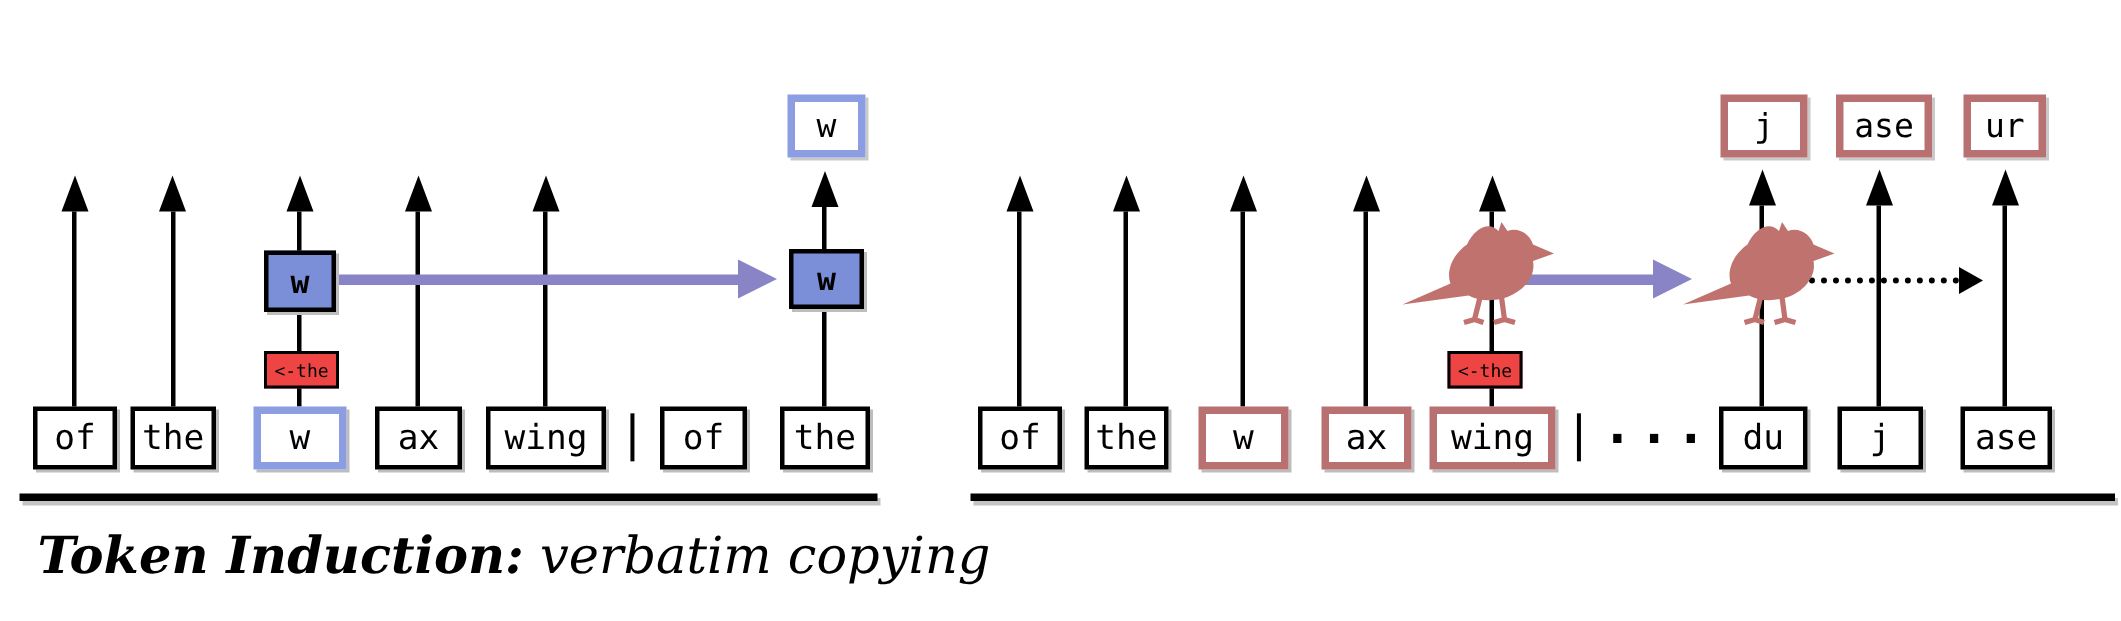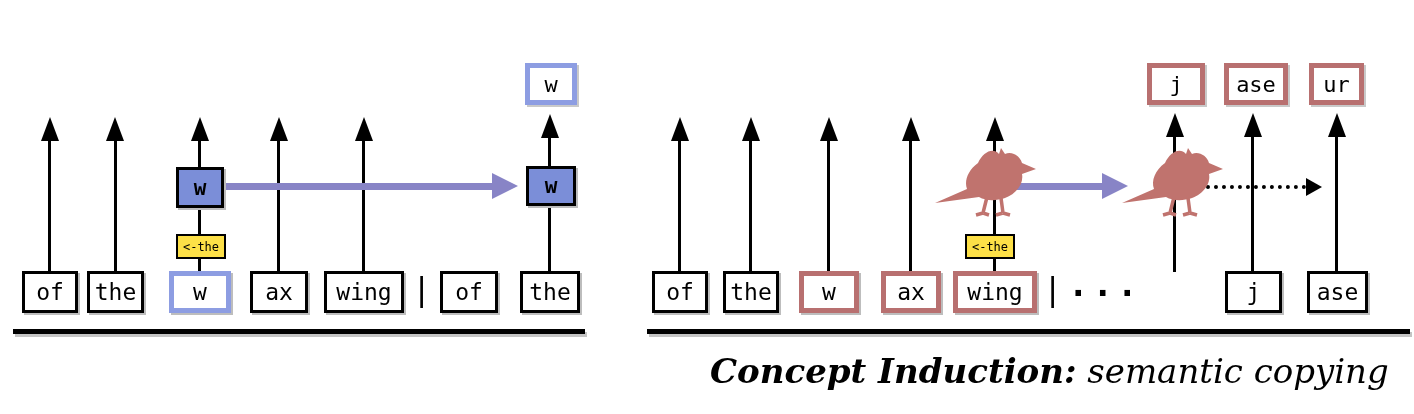--- a/index.html
+++ b/index.html
@@ -28,21 +28,21 @@
   
   .feat {
     position:absolute; box-sizing:border-box; background:#7b8ed8;
     border:3px solid #000; display:flex; align-items:center; justify-content:center;
     font:bold 21px "DejaVu Sans Mono", monospace; color:#000;
     box-shadow:2px 2px 0 #bdbdbd; z-index:4;
   }
   
   .attn {
     position:absolute; top:234px; height:25px; box-sizing:border-box;
-    background:#fde047; border:2px solid #000;
+    background:#ef4444; border:2px solid #000;
     display:flex; align-items:center; justify-content:center;
     font:12px "DejaVu Sans Mono", monospace; z-index:5;
   }
   
   .line { position:absolute; width:3px; background:#000; z-index:2; }
   .head {
     position:absolute; width:0; height:0; z-index:2;
     border-left:9px solid transparent; border-right:9px solid transparent;
     border-bottom:24px solid #000;
   }
@@ -111,20 +111,21 @@
   <div class="box" style="left:520px;width:60px">the</div>
 
   <div class="feat" style="left:176px;top:167px;width:48px;height:41px">w</div>
   <div class="feat" style="left:526px;top:166px;width:50px;height:40px">w</div>
 
   <div class="attn" style="left:176px;width:50px">&lt;-the</div>
 
   <div class="topbox hl-blue" style="left:525px;width:52px">w</div>
 
   <div class="baseline" style="left:13px;width:572px"></div>
+  <div class="caption" style="left:25px;width:555px"><span class="cap-bold">Token Induction:</span><span class="cap-it"> verbatim copying</span></div>
 
   <div class="line" style="left:678px;top:141px;height:131px"></div>
   <div class="head" style="left:671px;top:117px"></div>
 
   <div class="line" style="left:749px;top:141px;height:131px"></div>
   <div class="head" style="left:742px;top:117px"></div>
 
   <div class="line" style="left:827px;top:141px;height:131px"></div>
   <div class="head" style="left:820px;top:117px"></div>
 
@@ -159,25 +160,25 @@
     <path stroke="#c0736e" stroke-width="3.5" fill="none" d="M54,50 L50,66 M50,66 L43,68 M50,66 L56,68 M68,51 L70,66 M70,66 L63,68 M70,66 L77,68"></path>
   </svg>
 
   <div class="box" style="left:652px;width:56px">of</div>
   <div class="box" style="left:723px;width:56px">the</div>
   <div class="box hl-red" style="left:799px;width:60px">w</div>
   <div class="box hl-red" style="left:881px;width:60px">ax</div>
   <div class="box hl-red" style="left:953px;width:84px">wing</div>
   <div class="sep" style="left:1043px">|</div>
   <div class="dots" style="left:1068px">...</div>
+  <div class="box" style="left:1146px;width:59px">du</div>
   <div class="box" style="left:1225px;width:57px">j</div>
   <div class="box" style="left:1307px;width:61px">ase</div>
 
   <div class="attn" style="left:965px;width:50px">&lt;-the</div>
 
   <div class="topbox hl-red" style="left:1147px;width:58px">j</div>
   <div class="topbox hl-red" style="left:1224px;width:64px">ase</div>
   <div class="topbox hl-red" style="left:1309px;width:55px">ur</div>
 
   <div class="baseline" style="left:647px;width:763px"></div>
-  <div class="caption" style="left:710px;width:650px"><span class="cap-bold">Concept Induction:</span><span class="cap-it"> semantic copying</span></div>
 
 </div>
 
 </body></html>

